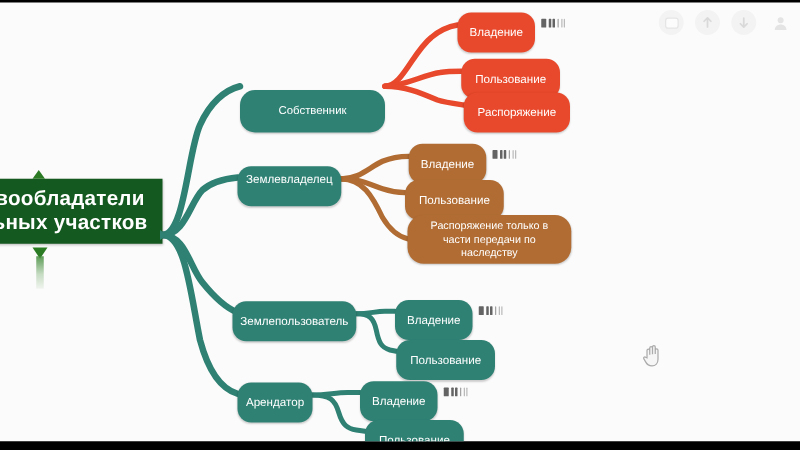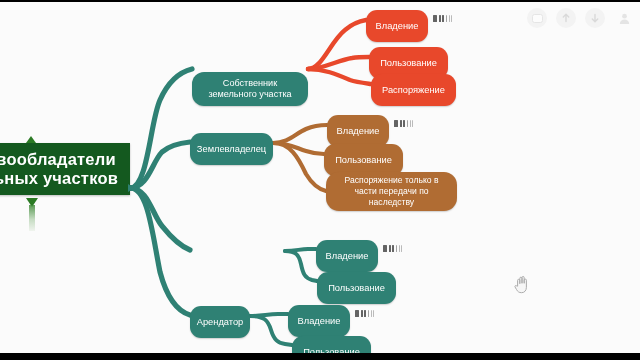--- a/index.html
+++ b/index.html
@@ -125,21 +125,20 @@
     <div class="rootarrow up" style="left:26px;top:134px;"></div>
     <div class="rootarrow right" style="left:128px;top:182px;"></div>
 
     <div class="stub" style="left:26px;top:196px;width:12px;height:34px;">
       <span class="cap"></span>
       <span class="tail"></span>
     </div>
 
     <div class="node pill two teal" style="left:192px;top:50px;width:116px;height:34px;margin-top:20px;">
       <span>Собственник</span>
-      <span>земельного участка</span>
     </div>
 
     <div class="node pill red" style="left:366px;top:8px;width:62px;height:19px;">
       <span>Владение</span>
     </div>
     <div class="redact" style="left:433px;top:13px;">
       <i class="a"></i>
         <i class="b"></i>
         <i class="b"></i>
         <i class="c"></i>
@@ -148,21 +147,21 @@
     </div>
 
     <div class="node pill red" style="left:369px;top:45px;width:79px;height:19px;">
       <span>Пользование</span>
     </div>
 
     <div class="node pill red" style="left:371px;top:72px;width:85px;height:19px;text-align:right;">
       <span>Распоряжение</span>
     </div>
 
-    <div class="node pill teal" style="left:190px;top:131px;width:83px;height:20px;">
+    <div class="node pill teal" style="left:190px;top:131px;width:83px;height:20px;align-items:flex-end;">
       <span>Землевладелец</span>
     </div>
 
     <div class="node pill brown" style="left:327px;top:113px;width:62px;height:19px;">
       <span>Владение</span>
     </div>
     <div class="redact" style="left:394px;top:118px;">
       <i class="a"></i>
         <i class="b"></i>
         <i class="b"></i>
@@ -172,20 +171,23 @@
     </div>
 
     <div class="node pill brown" style="left:324px;top:142px;width:79px;height:19px;">
       <span>Пользование</span>
     </div>
 
     <div class="node pill three brown" style="left:326px;top:170px;width:131px;height:39px;">
       <span>Распоряжение только в части передачи по наследству</span>
     </div>
 
+    <div class="node pill teal" style="left:186px;top:239px;width:99px;height:20px;">
+      <span>Землепользователь</span>
+    </div>
 
     <div class="node pill teal" style="left:316px;top:238px;width:62px;height:19px;">
       <span>Владение</span>
     </div>
     <div class="redact" style="left:383px;top:243px;">
       <i class="a"></i>
         <i class="b"></i>
         <i class="b"></i>
         <i class="c"></i>
         <i class="d"></i>

